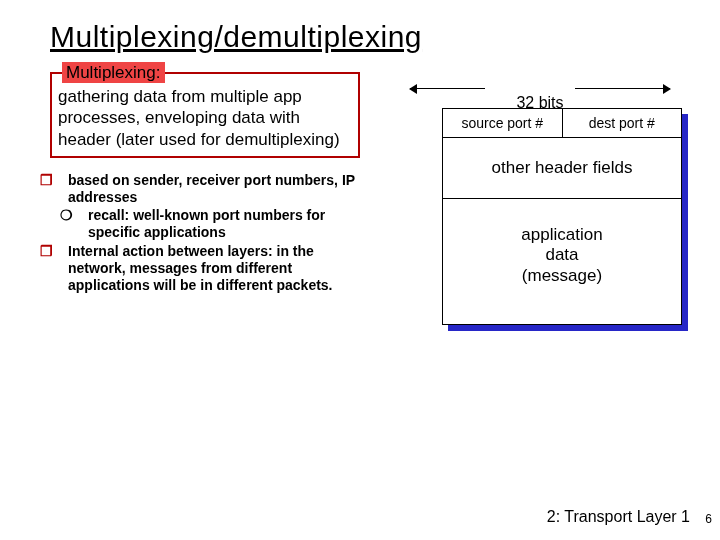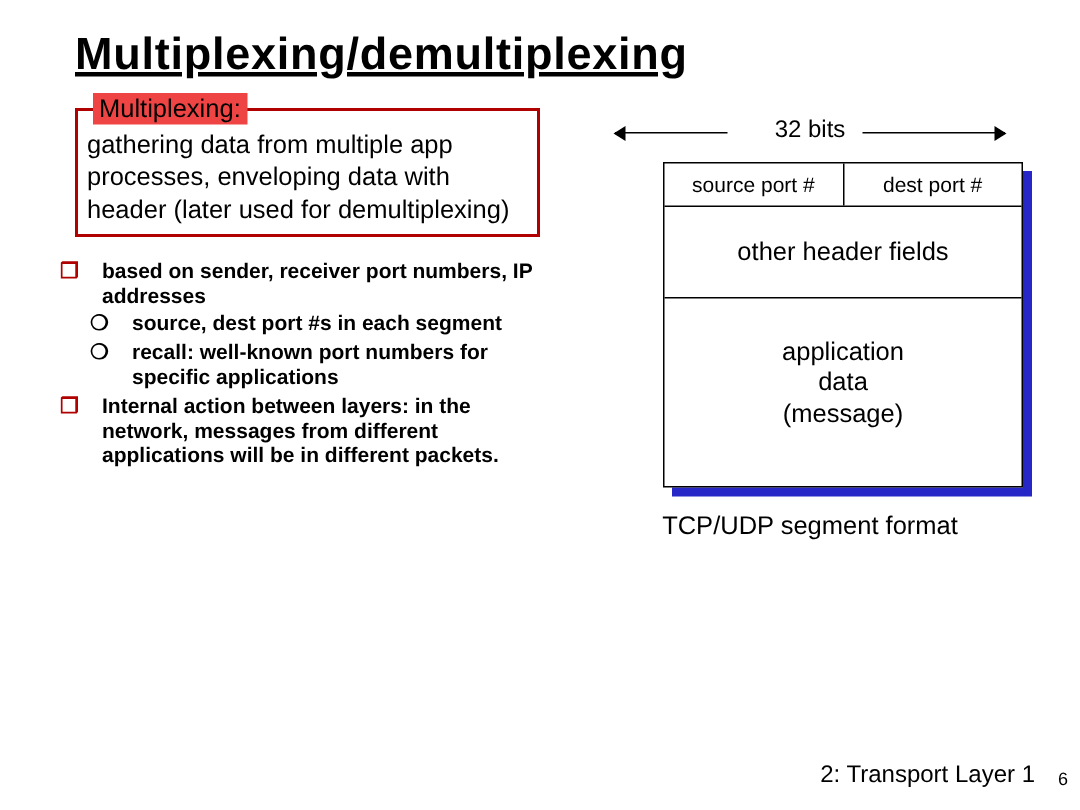--- a/index.html
+++ b/index.html
@@ -15,21 +15,21 @@
   }
   .slide {
     padding: 20px 40px 0 50px;
     box-sizing: border-box;
     width: 720px;
     height: 540px;
     position: relative;
   }
   .title {
     font-size: 30px;
-    font-weight: bold;
+    font-weight: normal;
     text-decoration: underline;
     margin: 0 0 18px 0;
     letter-spacing: 0.5px;
   }
   .cols {
     display: flex;
     flex-direction: row;
     align-items: flex-start;
   }
   .left {
@@ -133,21 +133,21 @@
   }
   .bitsrow .arrow.right::after {
     right: -1px; top: -5px;
     border-left: 8px solid #000;
     border-top: 5px solid transparent;
     border-bottom: 5px solid transparent;
   }
   .bitsrow .lbl {
     display: inline-block;
     position: relative;
-    top: 0px;
+    top: 16px;
   }
   .segshadow {
     position: relative;
     width: 196px;
     margin: 0 auto;
   }
   .segshadow .shadow {
     position: absolute;
     top: 6px; left: 6px;
     width: 240px;
@@ -212,21 +212,20 @@
   <h1 class="title">Multiplexing/demultiplexing</h1>
 
   <div class="cols">
     <div class="left">
       <div class="defbox">
         <div class="deflegend">Multiplexing:</div>
         <div>gathering data from multiple app processes, enveloping data with header (later used for demultiplexing)</div>
       </div>
 
       <div class="b1"><span class="sq">❒</span><span>based on sender, receiver port numbers, IP addresses</span></div>
-      <div class="b2"><span class="circ">❍</span><span>source, dest port #s in each segment</span></div>
       <div class="b2"><span class="circ">❍</span><span>recall: well-known port numbers for specific applications</span></div>
       <div class="b1"><span class="sq">❒</span><span>Internal action between layers:  in the network, messages from different applications will be in different packets.</span></div>
     </div>
 
     <div class="right">
       <div class="diag">
         <div class="bitsrow">
           <span class="arrow left"></span>
           <span class="lbl">32 bits</span>
           <span class="arrow right"></span>
@@ -235,20 +234,19 @@
           <div class="shadow" style="height: 217px;"></div>
           <div class="segbox">
             <div class="portrow">
               <div class="portcell">source port #</div>
               <div class="portcell">dest port #</div>
             </div>
             <div class="ohf">other header fields</div>
             <div class="appdata" id="appdata">application<br>data<br>(message)</div>
           </div>
         </div>
-        <div class="caption">TCP/UDP segment format</div>
       </div>
     </div>
   </div>
 
   <div class="footer">2: Transport Layer 1</div>
   <div class="pagenum">6</div>
 </div>
 
 </body></html>

